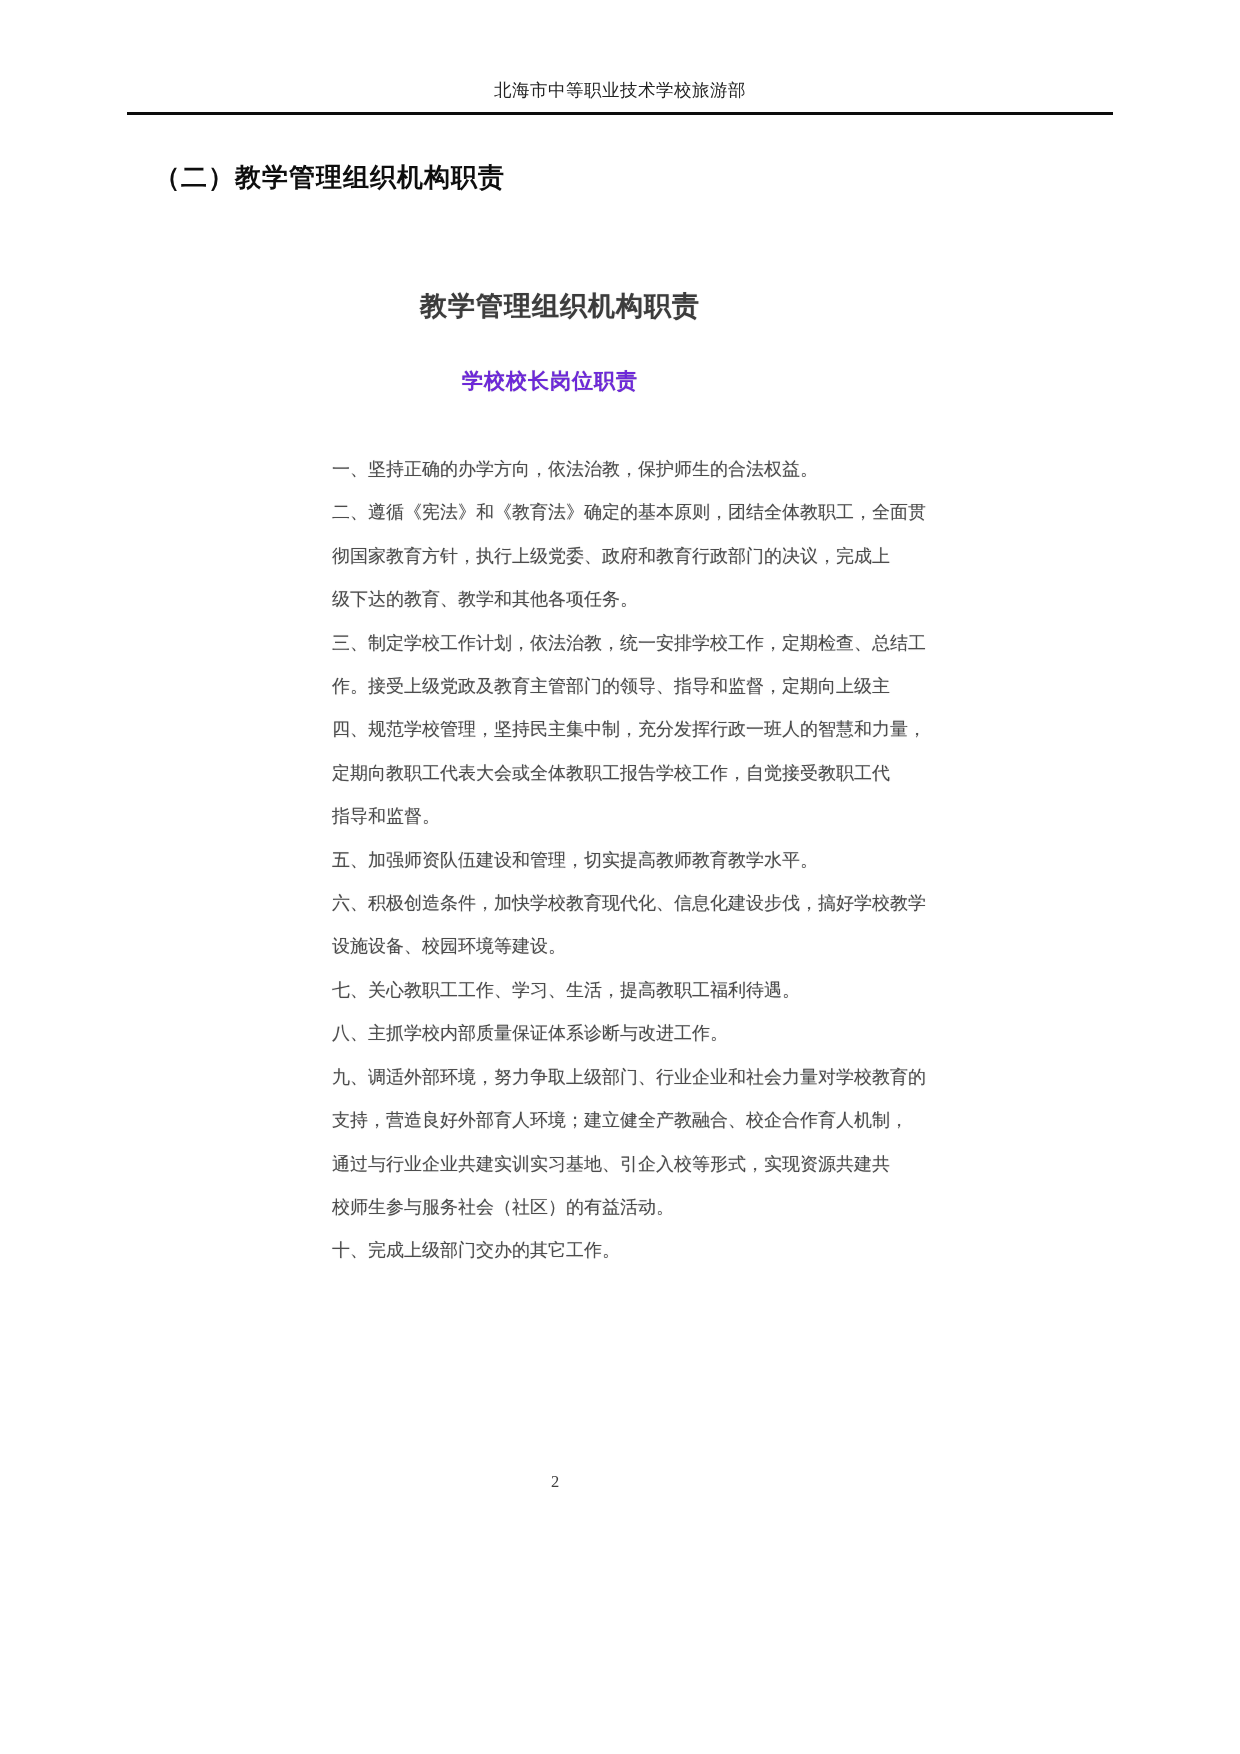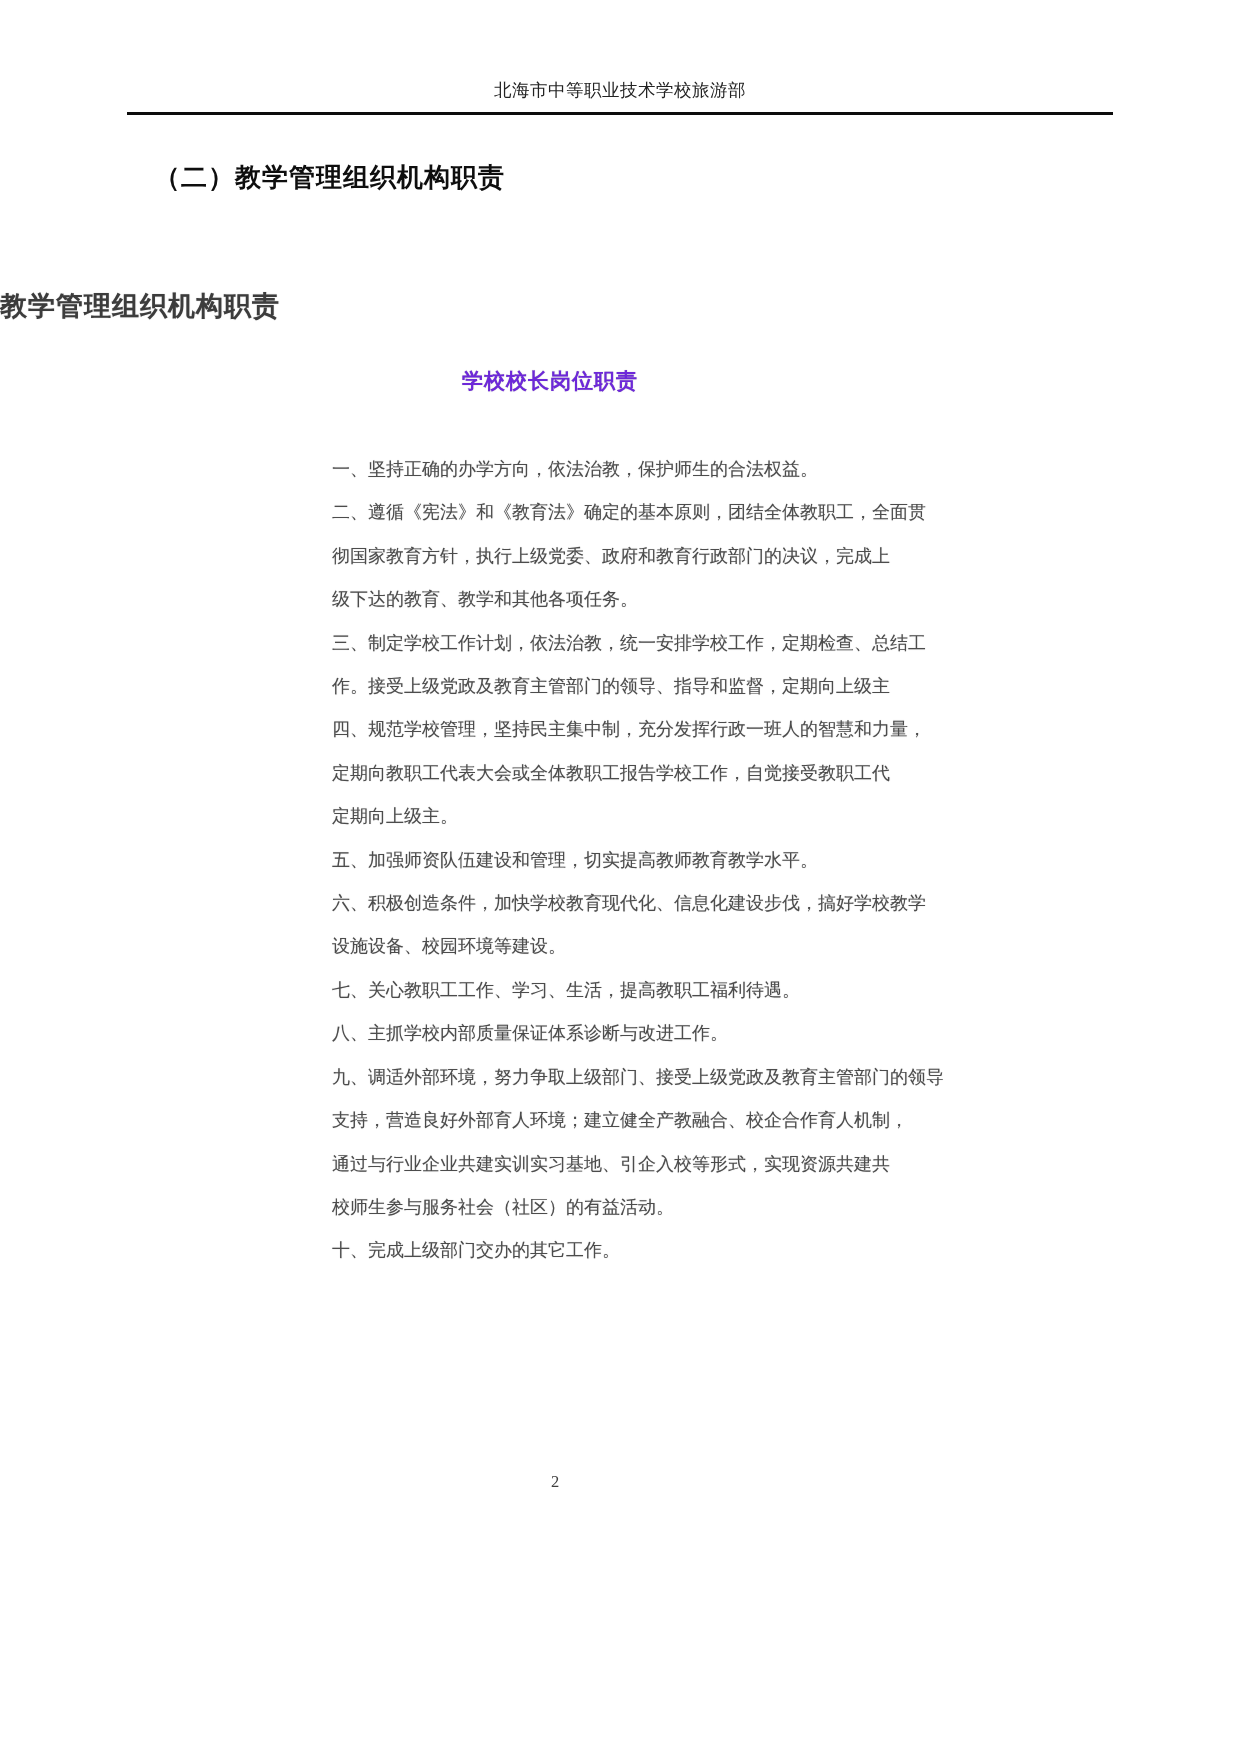--- a/index.html
+++ b/index.html
@@ -57,20 +57,21 @@
     width: 1120px;
     height: 1754px;
     color: #4a4a4a;
   }
   .doc-title {
     position: absolute;
     left: 0;
     top: 288px;
     width: 1120px;
     margin: 0;
+    text-align: center;
     font-family: "Liberation Sans", sans-serif;
     font-size: 27px;
     font-weight: 600;
     color: #3c3c3c;
     letter-spacing: 1px;
     text-shadow: 0 0 1px rgba(70,70,70,0.45);
     white-space: nowrap;
   }
   .doc-subtitle {
     position: absolute;
@@ -140,37 +141,37 @@
           <div class="duty-line cont">彻国家教育方针，执行上级党委、政府和教育行政部门的决议，完成上</div>
           <div class="duty-line cont">级下达的教育、教学和其他各项任务。</div>
         </li>
         <li class="duty-item">
           <div class="duty-line first"><span class="item-num">三、</span><span>制定学校工作计划，依法治教，统一安排学校工作，定期检查、总结工</span></div>
           <div class="duty-line cont">作。接受上级党政及教育主管部门的领导、指导和监督，定期向上级主</div>
         </li>
         <li class="duty-item">
           <div class="duty-line first"><span class="item-num">四、</span><span>规范学校管理，坚持民主集中制，充分发挥行政一班人的智慧和力量，</span></div>
           <div class="duty-line cont">定期向教职工代表大会或全体教职工报告学校工作，自觉接受教职工代</div>
-          <div class="duty-line cont">定期向上级主。</div>
+          <div class="duty-line cont">指导和监督。</div>
         </li>
         <li class="duty-item">
           <div class="duty-line first"><span class="item-num">五、</span><span>加强师资队伍建设和管理，切实提高教师教育教学水平。</span></div>
         </li>
         <li class="duty-item">
           <div class="duty-line first"><span class="item-num">六、</span><span>积极创造条件，加快学校教育现代化、信息化建设步伐，搞好学校教学</span></div>
           <div class="duty-line cont">设施设备、校园环境等建设。</div>
         </li>
         <li class="duty-item">
           <div class="duty-line first"><span class="item-num">七、</span><span>关心教职工工作、学习、生活，提高教职工福利待遇。</span></div>
         </li>
         <li class="duty-item">
           <div class="duty-line first"><span class="item-num">八、</span><span>主抓学校内部质量保证体系诊断与改进工作。</span></div>
         </li>
         <li class="duty-item">
-          <div class="duty-line first"><span class="item-num">九、</span><span>调适外部环境，努力争取上级部门、接受上级党政及教育主管部门的领导</span></div>
+          <div class="duty-line first"><span class="item-num">九、</span><span>调适外部环境，努力争取上级部门、行业企业和社会力量对学校教育的</span></div>
           <div class="duty-line cont">支持，营造良好外部育人环境；建立健全产教融合、校企合作育人机制，</div>
           <div class="duty-line cont">通过与行业企业共建实训实习基地、引企入校等形式，实现资源共建共</div>
           <div class="duty-line cont">校师生参与服务社会（社区）的有益活动。</div>
         </li>
         <li class="duty-item">
           <div class="duty-line first"><span class="item-num">十、</span><span>完成上级部门交办的其它工作。</span></div>
         </li>
       </ol>
   </div>
 

